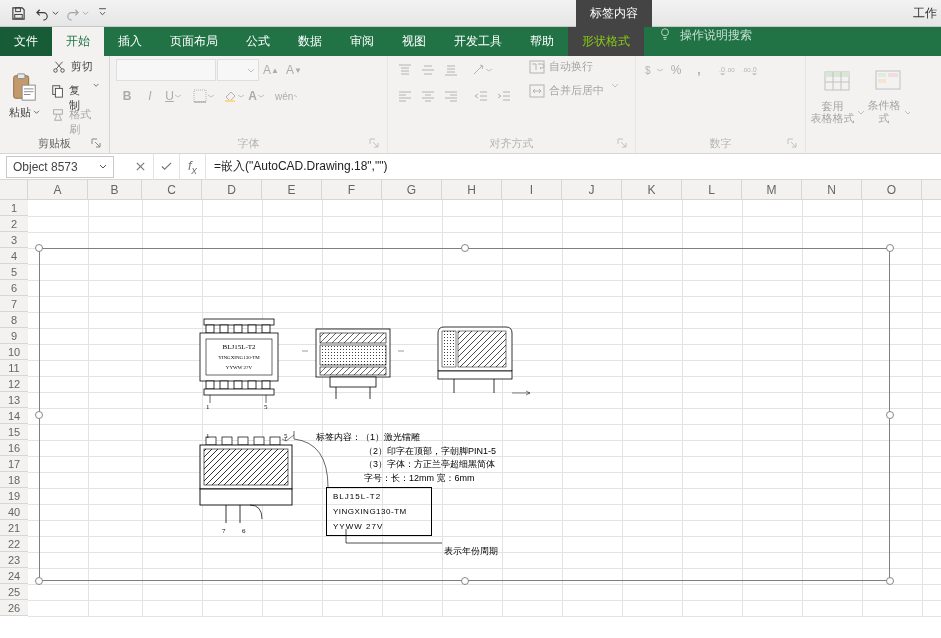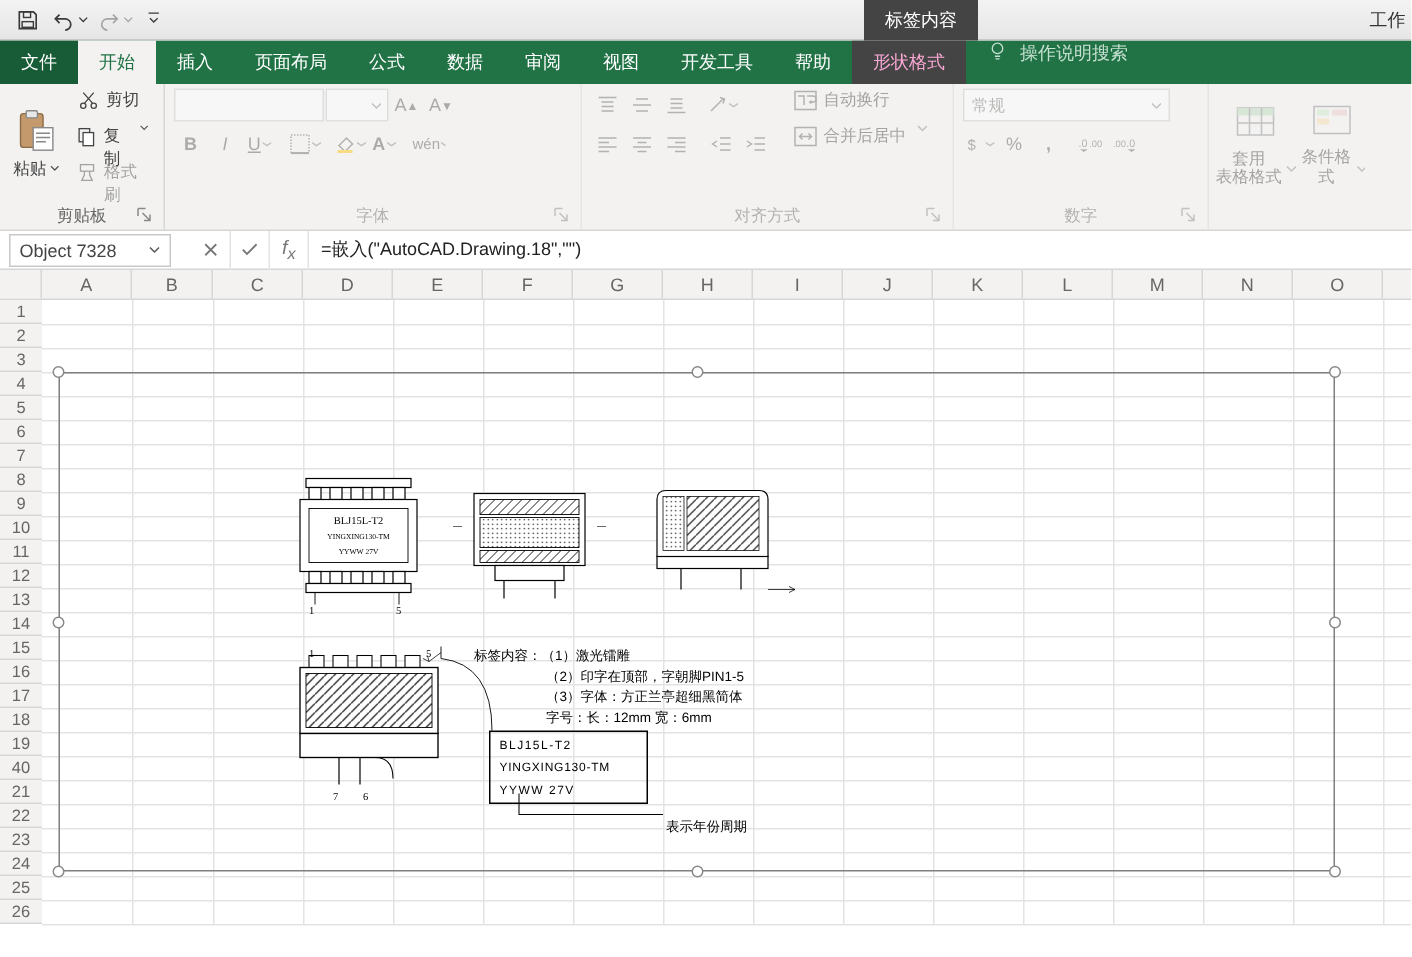--- a/index.html
+++ b/index.html
@@ -8,21 +8,21 @@
 .qat{display:flex;gap:0;align-items:center;padding-left:6px}
 .qat .qbtn{width:24px;height:24px;display:flex;align-items:center;justify-content:center;color:#5a5a5a}
 .qat .dis{opacity:.4}
 .context-tabs{position:absolute;left:576px;top:0;height:27px;display:flex}
 .context-tabs .ctab{background:#444;color:#fff;padding:0 14px;display:flex;align-items:center;font-size:12px}
 .right-title{position:absolute;right:4px;top:0;height:27px;display:flex;align-items:center;color:#333;font-size:12px}
 .tabs{height:29px;background:#217346;display:flex;align-items:stretch;color:#fff}
 .tabs .tab{padding:0 14px;display:flex;align-items:center;cursor:pointer;font-size:12px}
 .tabs .tab.dark{background:#185c37}
 .tabs .tab.active{background:#f3f2f1;color:#217346}
-.tabs .tab.context{background:#444;color:#f9a8d4}
+.tabs .tab.context{background:#444;color:#84cc16}
 .tabs .tellme{display:flex;align-items:flex-start;padding-left:14px;gap:8px;color:#c5e0d0}
 .ribbon{height:98px;background:#f3f2f1;border-bottom:1px solid #d6d6d6;display:flex}
 .group{border-right:1px solid #d6d6d6;display:flex;flex-direction:column;padding:3px 6px 2px}
 .group .body{flex:1;display:flex;gap:4px;align-items:flex-start}
 .group .lab{height:16px;display:flex;align-items:center;justify-content:center;color:#666;font-size:11px;position:relative}
 .group .dlaunch{position:absolute;right:0;bottom:1px;width:12px;height:12px;color:#888}
 .bigbtn{display:flex;flex-direction:column;align-items:center;justify-content:center;width:40px;height:72px;color:#444}
 .bigbtn .ico{width:32px;height:32px;display:flex;align-items:center;justify-content:center}
 .bigbtn .cap{font-size:11px;color:#444;margin-top:2px;display:flex;align-items:center;gap:2px}
 .stack{display:flex;flex-direction:column;gap:2px}
@@ -334,28 +334,20 @@
         <span>对齐方式</span>
         <span class="dlaunch"><svg width="10" height="10" viewBox="0 0 10 10">
             <path d="M1 1h5M1 1v5M4 4l5 5M9 5v4H5" fill="none" stroke="#888"></path>
           </svg></span>
       </div>
   </div>
 
   <div class="group disabled" style="width:170px">
     <div class="body" style="flex-direction:column;gap:4px">
       <div class="toolrow">
-          <div style="border:1px solid #c8c8c8;background:#fff;height:22px;width:138px;display:flex;align-items:center;justify-content:space-between;padding:0 5px;font-size:11px;color:#777">
-            <span>常规</span>
-            <svg width="7" height="5">
-              <path d="M1 1l3 3 3-3" fill="none" stroke="#888"></path>
-            </svg>
-          </div>
-        </div>
-      <div class="toolrow">
         <div class="toolbtn">
             <svg width="14" height="14" viewBox="0 0 14 14">
               <text x="2" y="11" font-size="10" fill="#666">$</text>
             </svg>
             <svg width="6" height="4">
               <path d="M0 1l3 2 3-2" fill="none" stroke="#888"></path>
             </svg>
           </div>
         <div class="toolbtn">%</div>
         <div class="toolbtn">
@@ -417,21 +409,21 @@
             </svg>
           </div>
       </div>
     </div>
     <div class="lab"></div>
   </div>
 </div>
 
 <div class="namebar">
   <div class="namebox">
-      <span>Object 7328</span>
+      <span>Object 8573</span>
       <svg width="8" height="6">
         <path d="M1 1l3 3 3-3" fill="none" stroke="#555"></path>
       </svg>
     </div>
   <div style="width:14px"></div>
   <div class="fxbtn">
       <svg width="11" height="11" viewBox="0 0 12 12">
         <path d="M2 2l8 8M10 2l-8 8" stroke="#777" stroke-width="1.3"></path>
       </svg>
     </div>

